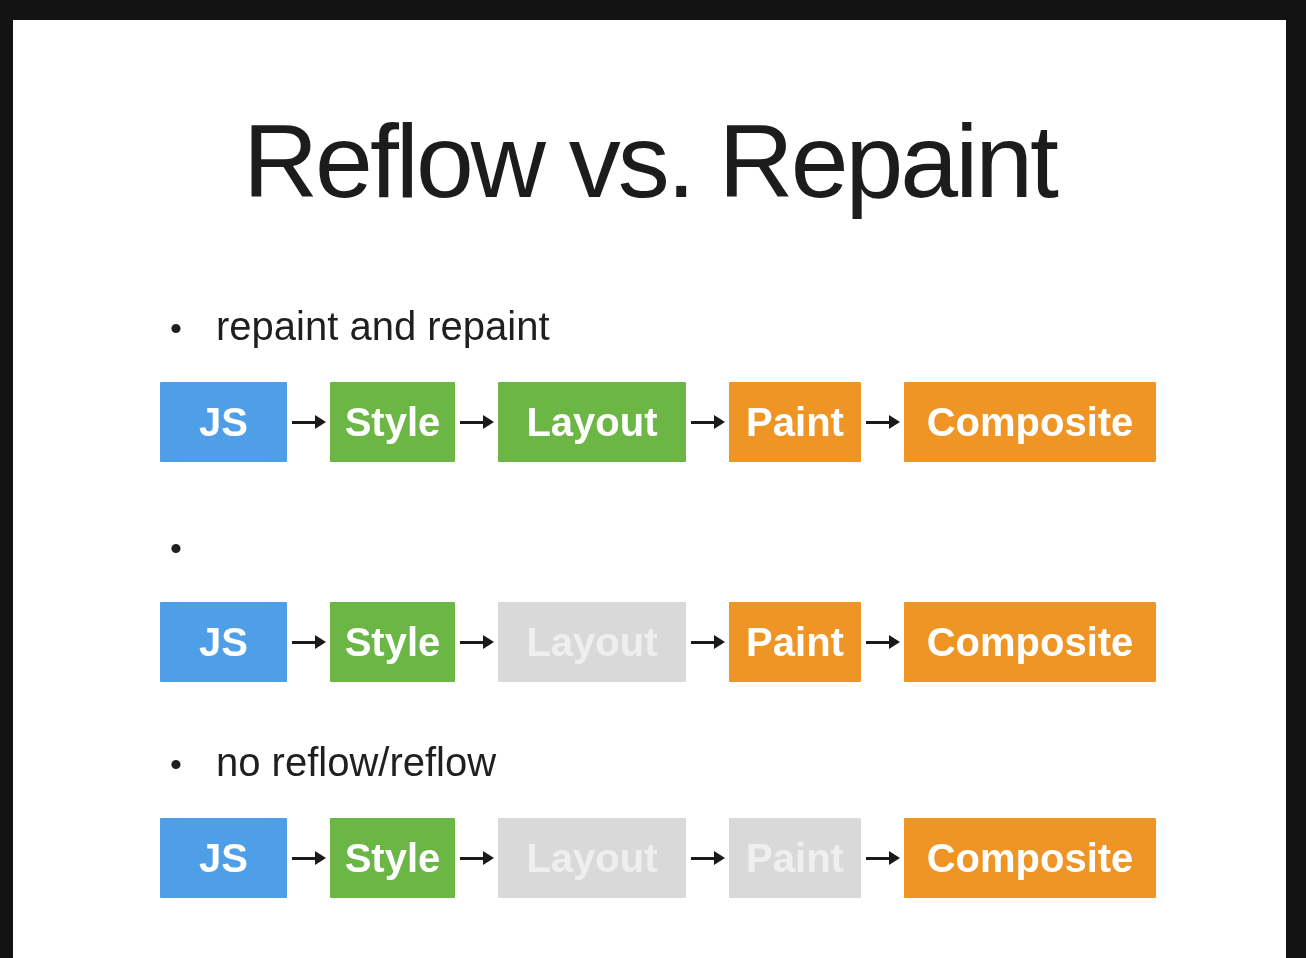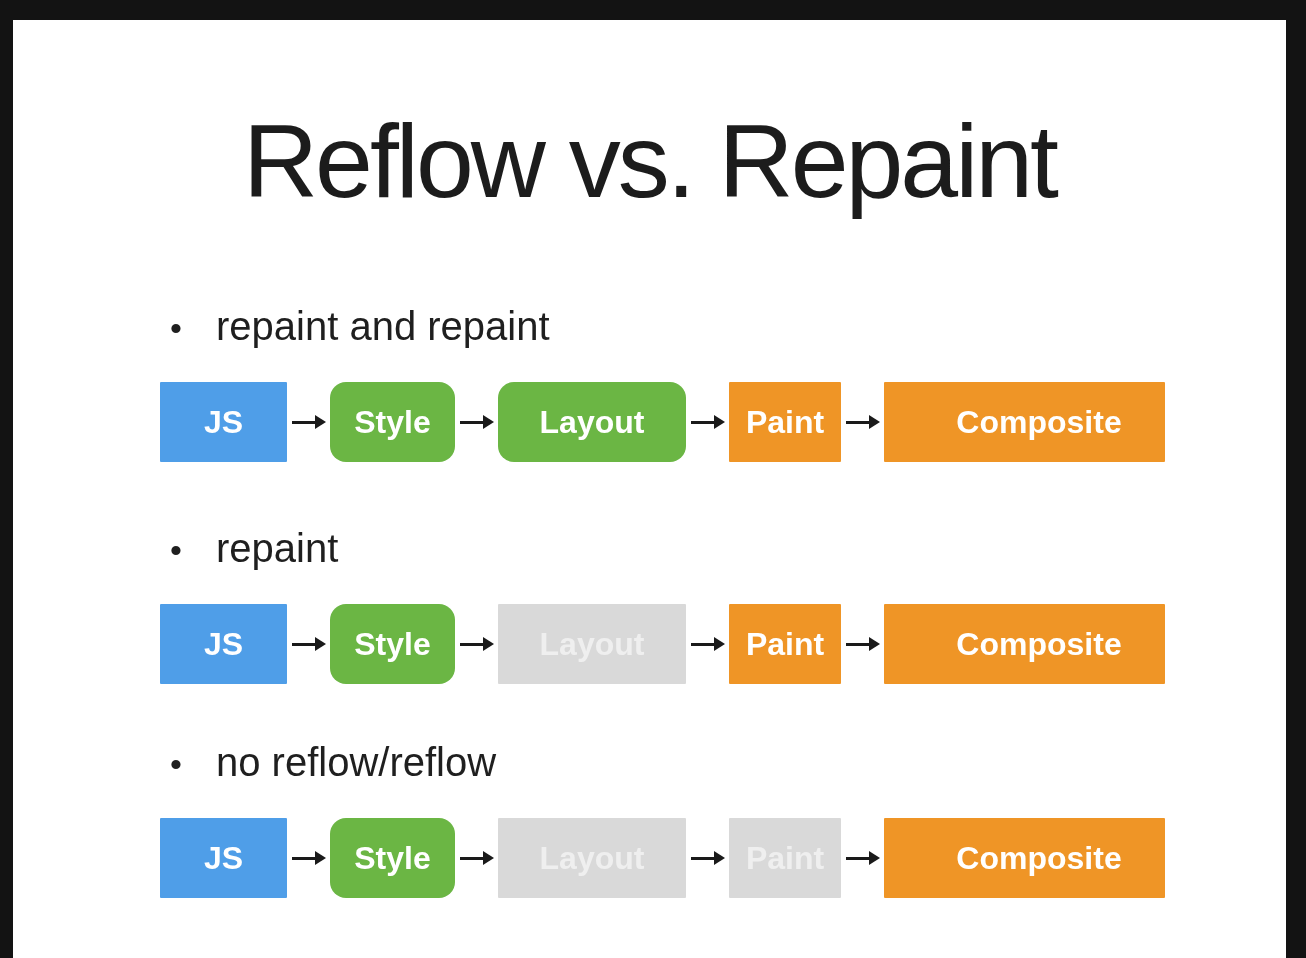--- a/index.html
+++ b/index.html
@@ -27,30 +27,30 @@
     font-size:40px;color:#1f1f1f;line-height:48px;
   }
   .bullet{font-size:34px;width:24px;margin-right:22px;}
   .pipeline{
     position:relative;left:147px;margin-top:30px;
     display:flex;align-items:center;
   }
   .box{
     height:80px;border-radius:1px;
     display:flex;align-items:center;justify-content:center;
-    font-size:32px;font-weight:bold;color:#ffffff;
+    font-size:40px;font-weight:bold;color:#ffffff;
     flex:0 0 auto;
   }
   .b0{width:127px;}
   .b1{width:125px;}
   .b2{width:188px;}
-  .b3{width:112px;}
-  .b4{width:252px;padding-left:29px;}
+  .b3{width:132px;}
+  .b4{width:252px;}
   .box[data-color="blue"]{background:#4f9ee8;}
-  .box[data-color="green"]{background:#6bb644;border-radius:16px;}
+  .box[data-color="green"]{background:#6bb644;}
   .box[data-color="orange"]{background:#ef9526;}
   .box[data-color="gray"]{background:#d9d9d9;color:#efefef;}
   .arrow{
     width:43px;height:80px;flex:0 0 auto;
     display:flex;align-items:center;justify-content:center;
   }
   .arrow::before{
     content:"";width:23px;height:3px;background:#1a1a1a;
   }
   .arrow::after{
@@ -81,21 +81,20 @@
       <div class="arrow"></div>
       <div class="box b3" data-color="orange">Paint</div>
       <div class="arrow"></div>
       <div class="box b4" data-color="orange">Composite</div>
     </div>
   </section>
 
   <section class="section sec-1">
     <div class="bullet-line">
       <span class="bullet">•</span>
-      <span class="bullet-label">repaint</span>
     </div>
     <div class="pipeline">
       <div class="box b0" data-color="blue">JS</div>
       <div class="arrow"></div>
       <div class="box b1" data-color="green">Style</div>
       <div class="arrow"></div>
       <div class="box b2" data-color="gray">Layout</div>
       <div class="arrow"></div>
       <div class="box b3" data-color="orange">Paint</div>
       <div class="arrow"></div>

